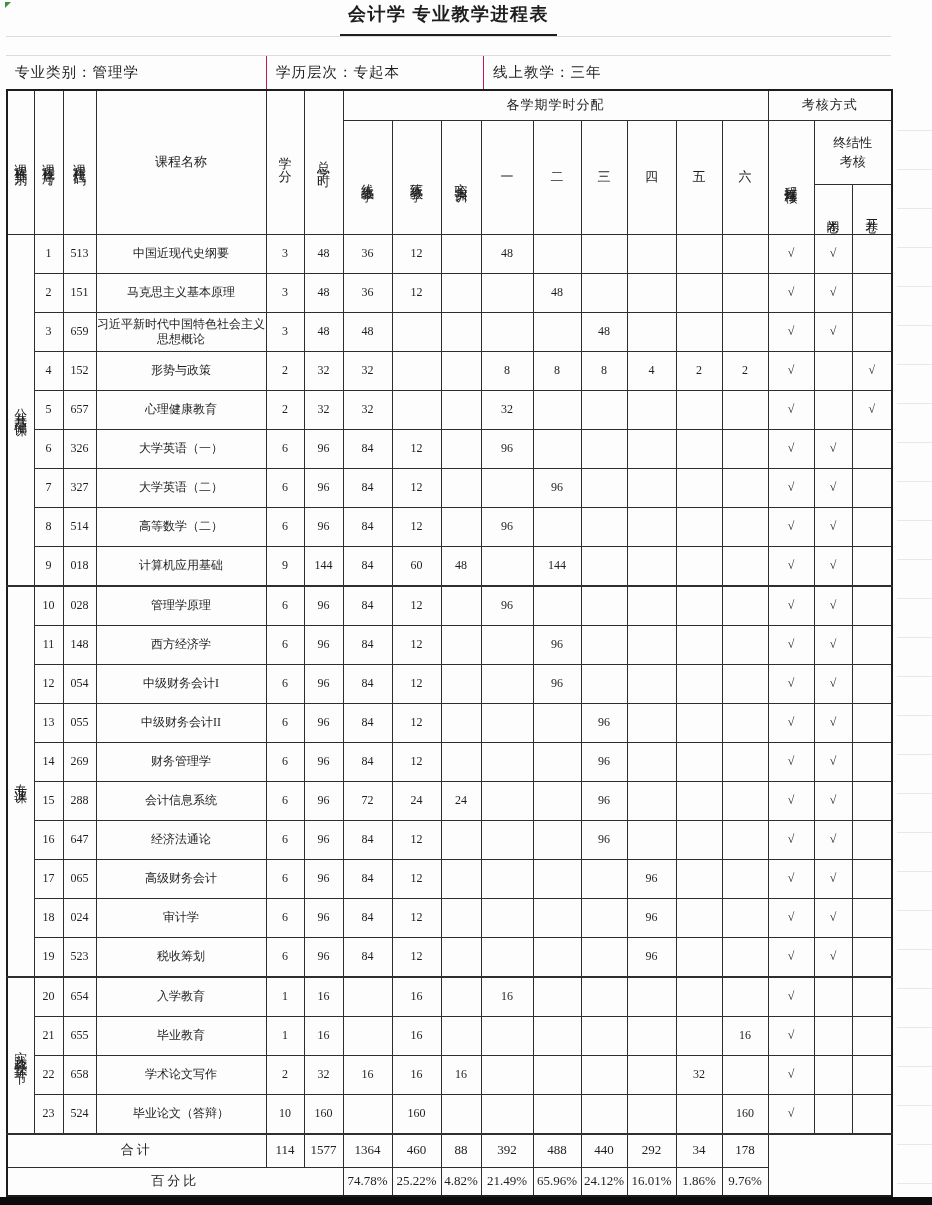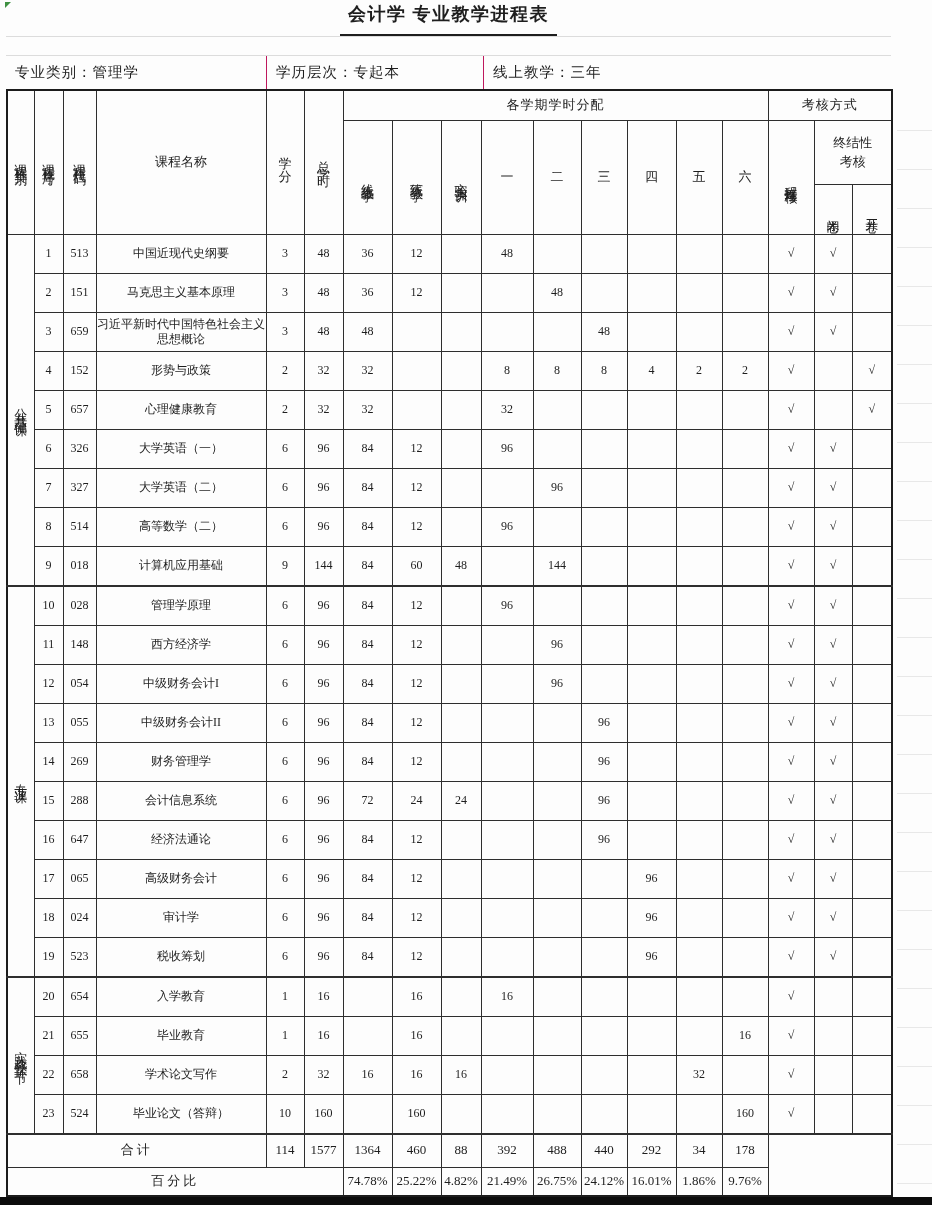--- a/index.html
+++ b/index.html
@@ -571,21 +571,21 @@
           <td>34</td>
           <td>178</td>
           <td colspan="3" rowspan="2"></td>
         </tr>
         <tr class="pct-row">
           <td colspan="6" class="total-label">百分比</td>
           <td>74.78%</td>
           <td>25.22%</td>
           <td>4.82%</td>
           <td>21.49%</td>
-          <td>26.75%</td>
+          <td>65.96%</td>
           <td>24.12%</td>
           <td>16.01%</td>
           <td>1.86%</td>
           <td class="pct-small">9.76%</td>
         </tr>
       </tfoot>
     </table>
   </div>
 
   <div class="bottom-bar"></div>

